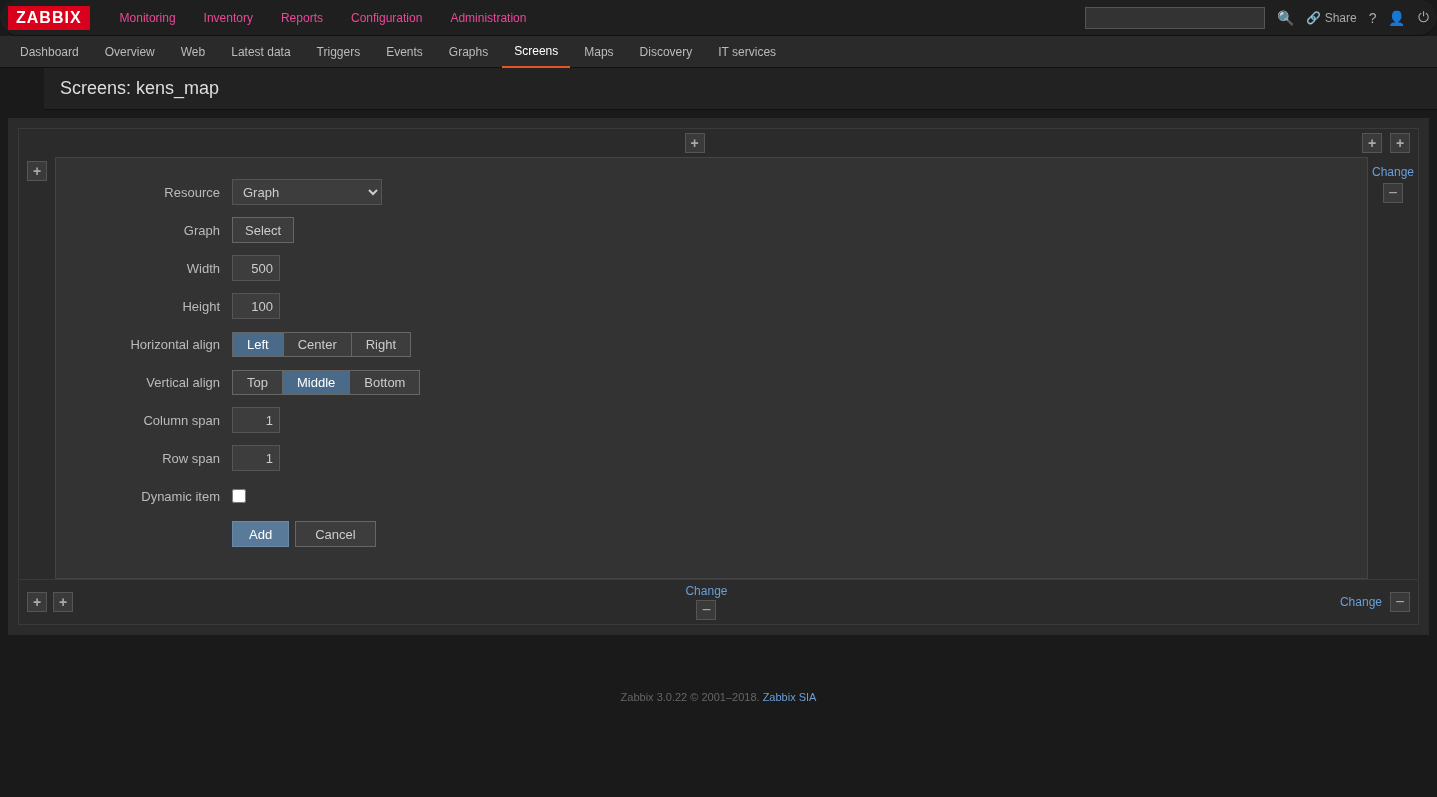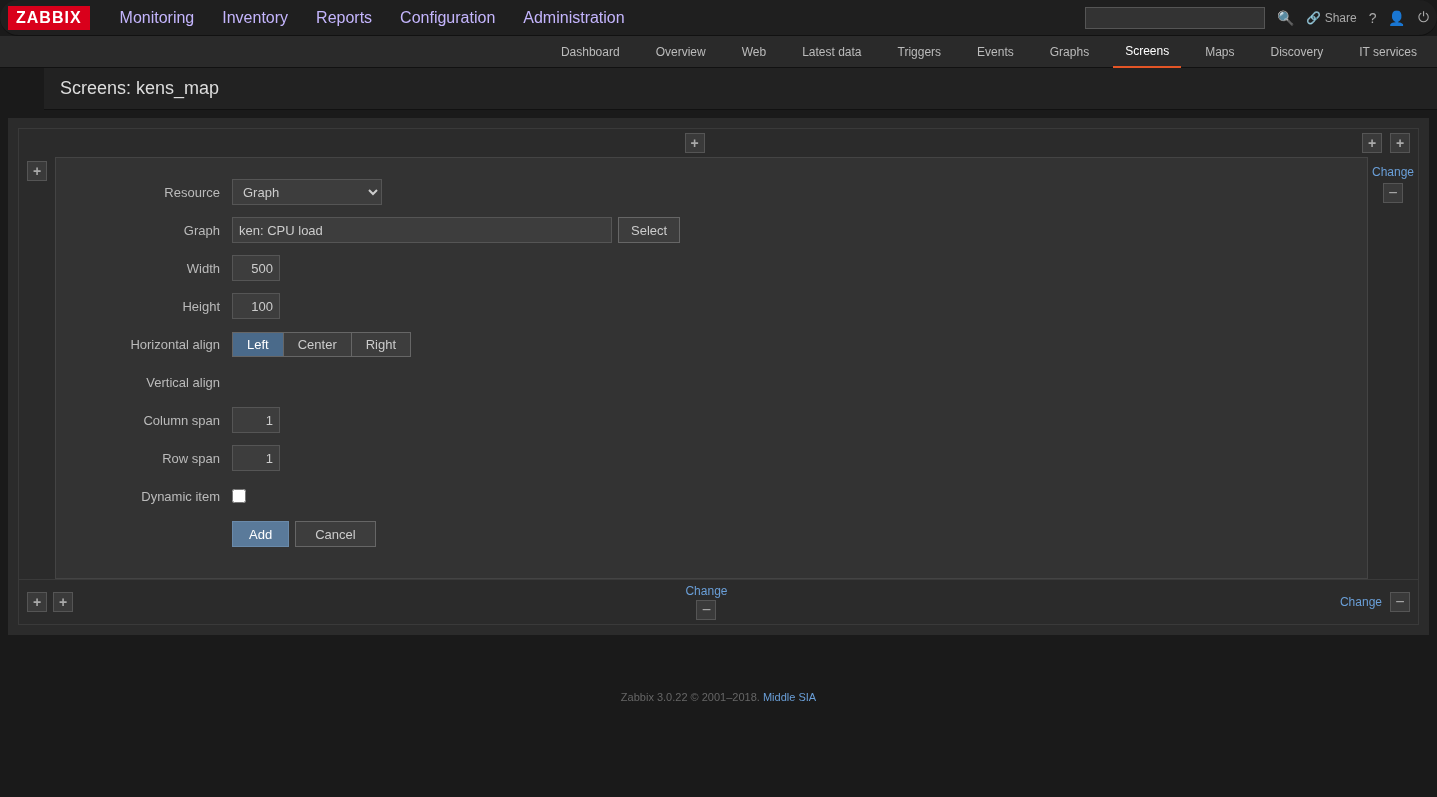--- a/index.html
+++ b/index.html
@@ -29,27 +29,27 @@
       padding: 3px 8px;
       margin-right: 16px;
       letter-spacing: 1px;
     }
     .top-nav-items {
       display: flex;
       gap: 0;
       flex: 1;
     }
     .top-nav-item {
-      color: #c4b5fd;
+      color: #ec4899;
       padding: 0 14px;
       height: 24px;
       display: flex;
       align-items: center;
       cursor: pointer;
-      font-size: 16px;
+      font-size: 12px;
       text-decoration: none;
     }
     .top-nav-right {
       display: flex;
       align-items: center;
       gap: 12px;
       margin-left: auto;
     }
     .search-box {
       background: #333;
@@ -75,22 +75,21 @@
     }
 
     
     .sub-nav {
       background-color: #2a2a2a;
       display: flex;
       align-items: center;
       height: 32px;
       padding: 0 8px;
       border-bottom: 1px solid #111;
-      gap: 12px;
-      justify-content: flex-end;
+      gap: 2px;
     }
     .sub-nav-item {
       color: #bbb;
       padding: 0 12px;
       height: 32px;
       display: flex;
       align-items: center;
       cursor: pointer;
       font-size: 12px;
       text-decoration: none;
@@ -415,21 +414,20 @@
             <div class="form-control">
               <select class="styled">
                 <option>Graph</option>
               </select>
             </div>
           </div>
 
           <div class="form-row">
             <div class="form-label">Graph</div>
             <div class="form-control">
-              <input class="styled graph-input" type="text" value="ken: CPU load" style="">
               <button class="select-btn">Select</button>
             </div>
           </div>
 
           <div class="form-row">
             <div class="form-label">Width</div>
             <div class="form-control">
               <input class="styled number-input" type="text" value="500" style="">
             </div>
           </div>
@@ -447,20 +445,27 @@
               <div class="align-group">
                 <button class="align-btn active">Left</button>
                 <button class="align-btn">Center</button>
                 <button class="align-btn">Right</button>
               </div>
             </div>
           </div>
 
           <div class="form-row">
             <div class="form-label">Vertical align</div>
+            <div class="form-control">
+              <div class="align-group">
+                <button class="align-btn">Top</button>
+                <button class="align-btn active">Middle</button>
+                <button class="align-btn">Bottom</button>
+              </div>
+            </div>
           </div>
 
           <div class="form-row">
             <div class="form-label">Column span</div>
             <div class="form-control">
               <input class="styled number-input" type="text" value="1" style="">
             </div>
           </div>
 
           <div class="form-row">
@@ -510,14 +515,14 @@
         <a class="change-link">Change</a>
         <button class="minus-btn">−</button>
       </div>
     </div>
 
   </div>
 </div>
 
 <div class="footer">
   <span>Zabbix 3.0.22 © 2001–2018.</span>
-  <a>Middle SIA</a>
+  <a>Zabbix SIA</a>
 </div>
 
 </body></html>

